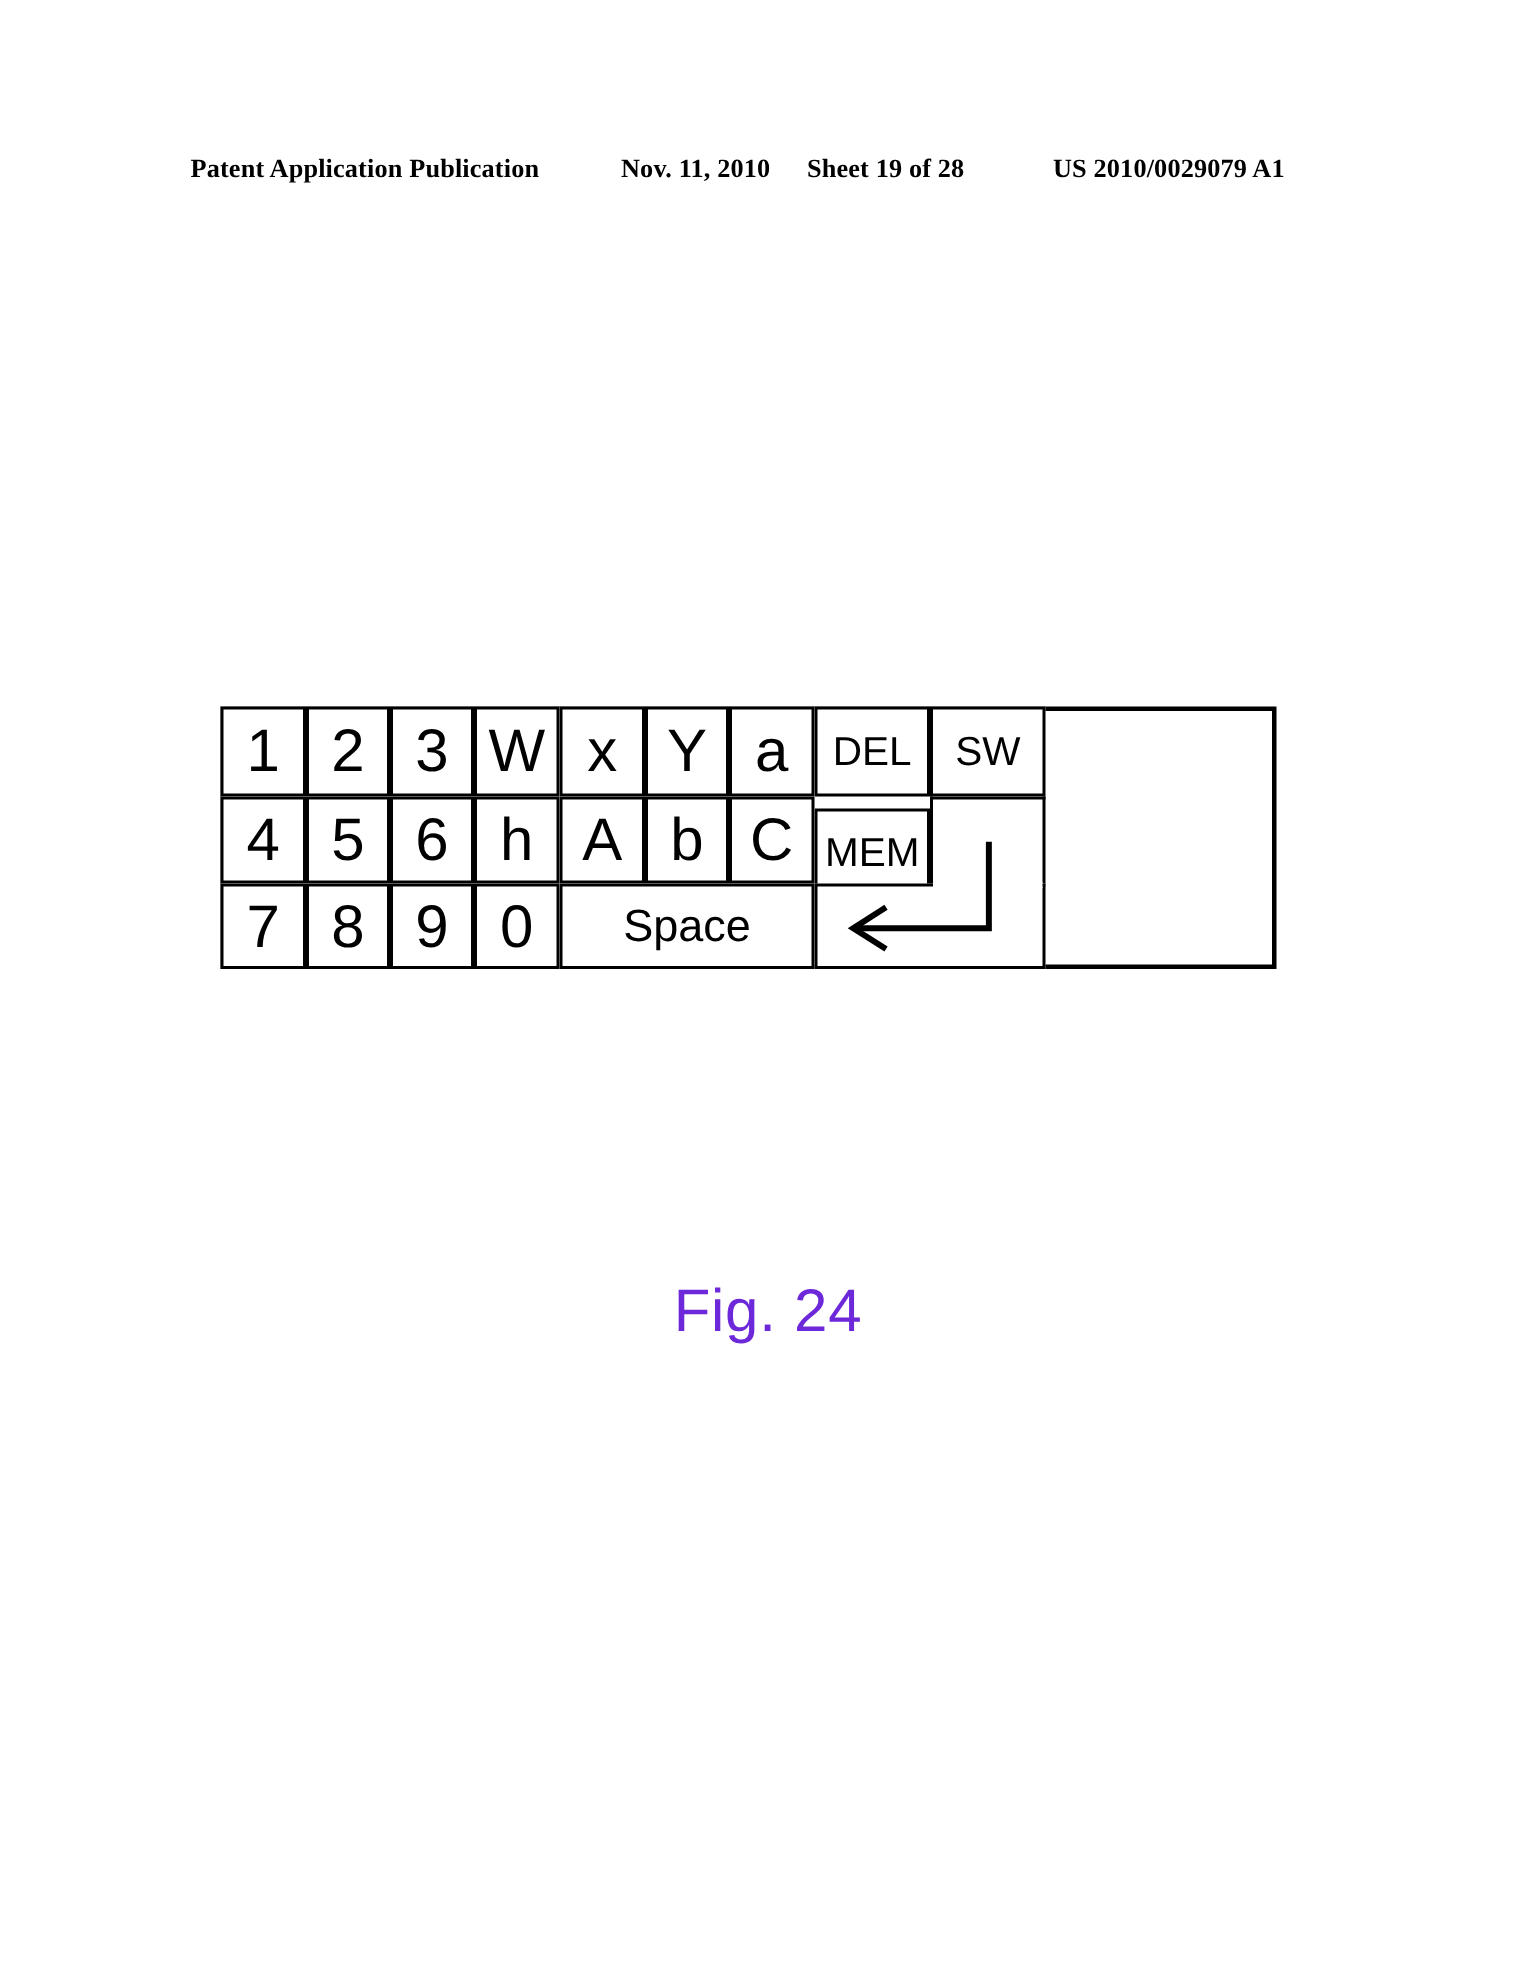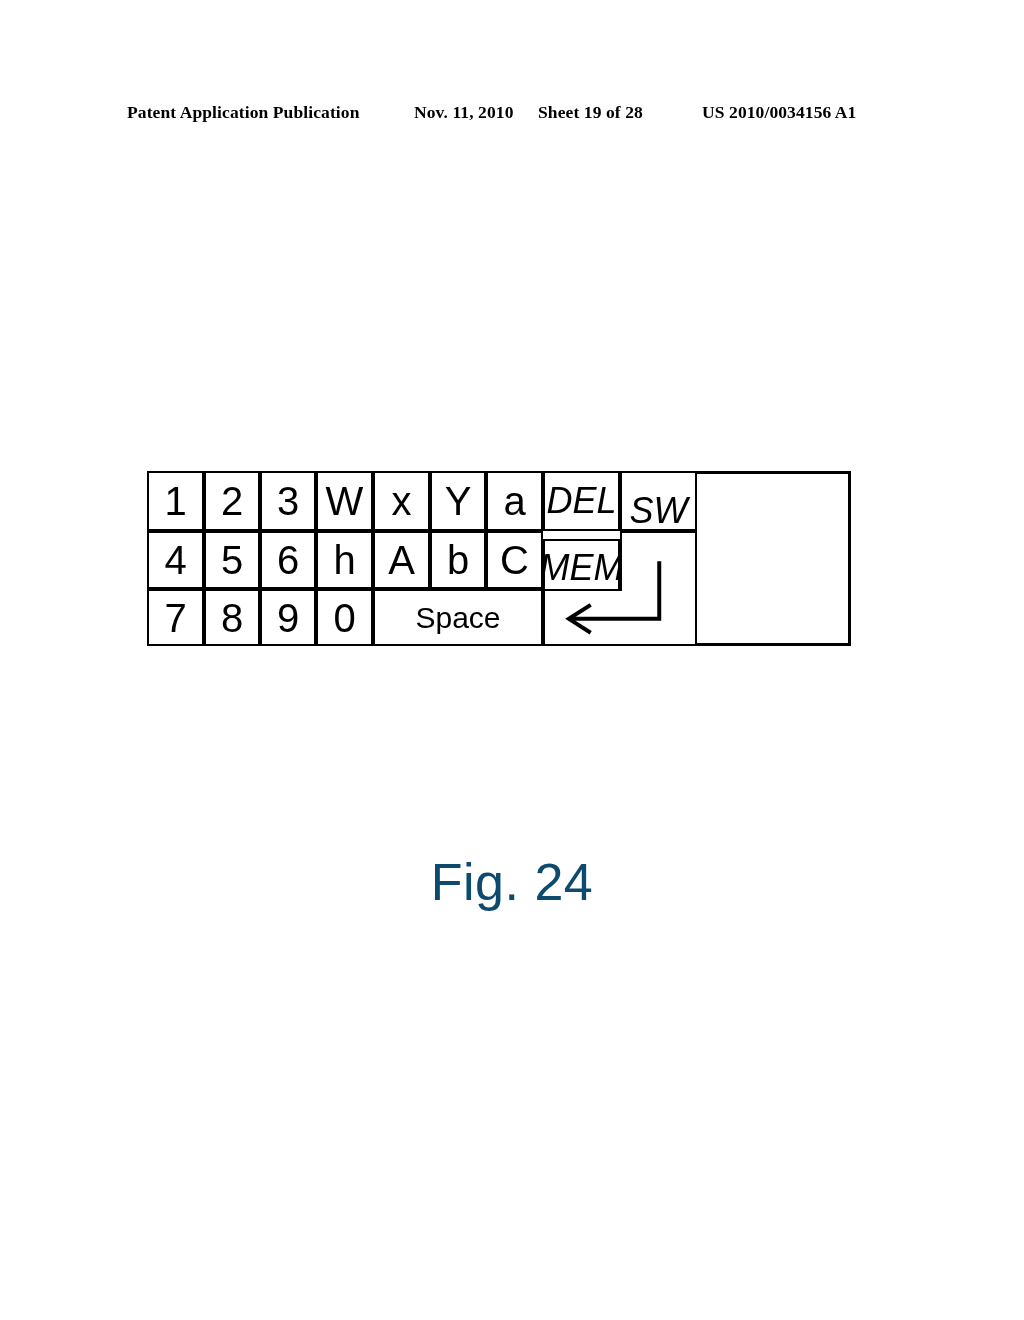--- a/index.html
+++ b/index.html
@@ -76,21 +76,21 @@
     background: #ffffff;
     display: flex;
     align-items: center;
     justify-content: center;
     font-family: "Liberation Sans", sans-serif;
     color: #000000;
     line-height: 1;
     overflow: hidden;
   }
   .key.big   { font-size: 40px; }
-  .key.small { font-size: 36px; font-style: italic; }
+  .key.small { font-size: 27px; }
   .key.space { font-size: 30px; }
 
   
   .enter-top {
     position: absolute;
     box-sizing: border-box;
     border: 2px solid #000000;
     border-bottom: none;
     background: #ffffff;
   }
@@ -111,33 +111,33 @@
   }
 
   
   .fig-caption {
     position: absolute;
     top: 852px;
     left: 0;
     width: 1024px;
     text-align: center;
     font-family: "Liberation Sans", sans-serif;
-    font-size: 52px;
-    color: #0c4a6e;
+    font-size: 40px;
+    color: #6d28d9;
     letter-spacing: 0.5px;
   }
 </style>
 </head>
 <body>
 
 <div class="page-header">
   <span class="hdr-pub">Patent Application Publication</span>
   <span class="hdr-date">Nov. 11, 2010</span>
   <span class="hdr-sheet">Sheet 19 of 28</span>
-  <span class="hdr-patno">US 2010/0034156 A1</span>
+  <span class="hdr-patno">US 2010/0029079 A1</span>
 </div>
 
 <div class="keyboard" id="keyboard">
   <div class="kb-outline"></div>
 
 <div class="key big" style="left: 0px; top: 0px; width: 57px; height: 60px;">
       <span>1</span>
     </div>
     <div class="key big" style="left: 57px; top: 0px; width: 56px; height: 60px;">
       <span>2</span>
@@ -153,21 +153,21 @@
     </div>
     <div class="key big" style="left: 283px; top: 0px; width: 56px; height: 60px;">
       <span>Y</span>
     </div>
     <div class="key big" style="left: 339px; top: 0px; width: 57px; height: 60px;">
       <span>a</span>
     </div>
     <div class="key small" style="left: 396px; top: 0px; width: 77px; height: 60px;">
       <span>DEL</span>
     </div>
-    <div class="key small" style="left: 473px; top: 0px; width: 77px; height: 60px; align-items: flex-end;">
+    <div class="key small" style="left: 473px; top: 0px; width: 77px; height: 60px;">
       <span>SW</span>
     </div>
     <div class="key big" style="left: 0px; top: 60px; width: 57px; height: 58px;">
       <span>4</span>
     </div>
     <div class="key big" style="left: 57px; top: 60px; width: 56px; height: 58px;">
       <span>5</span>
     </div>
     <div class="key big" style="left: 113px; top: 60px; width: 56px; height: 58px;">
       <span>6</span>

